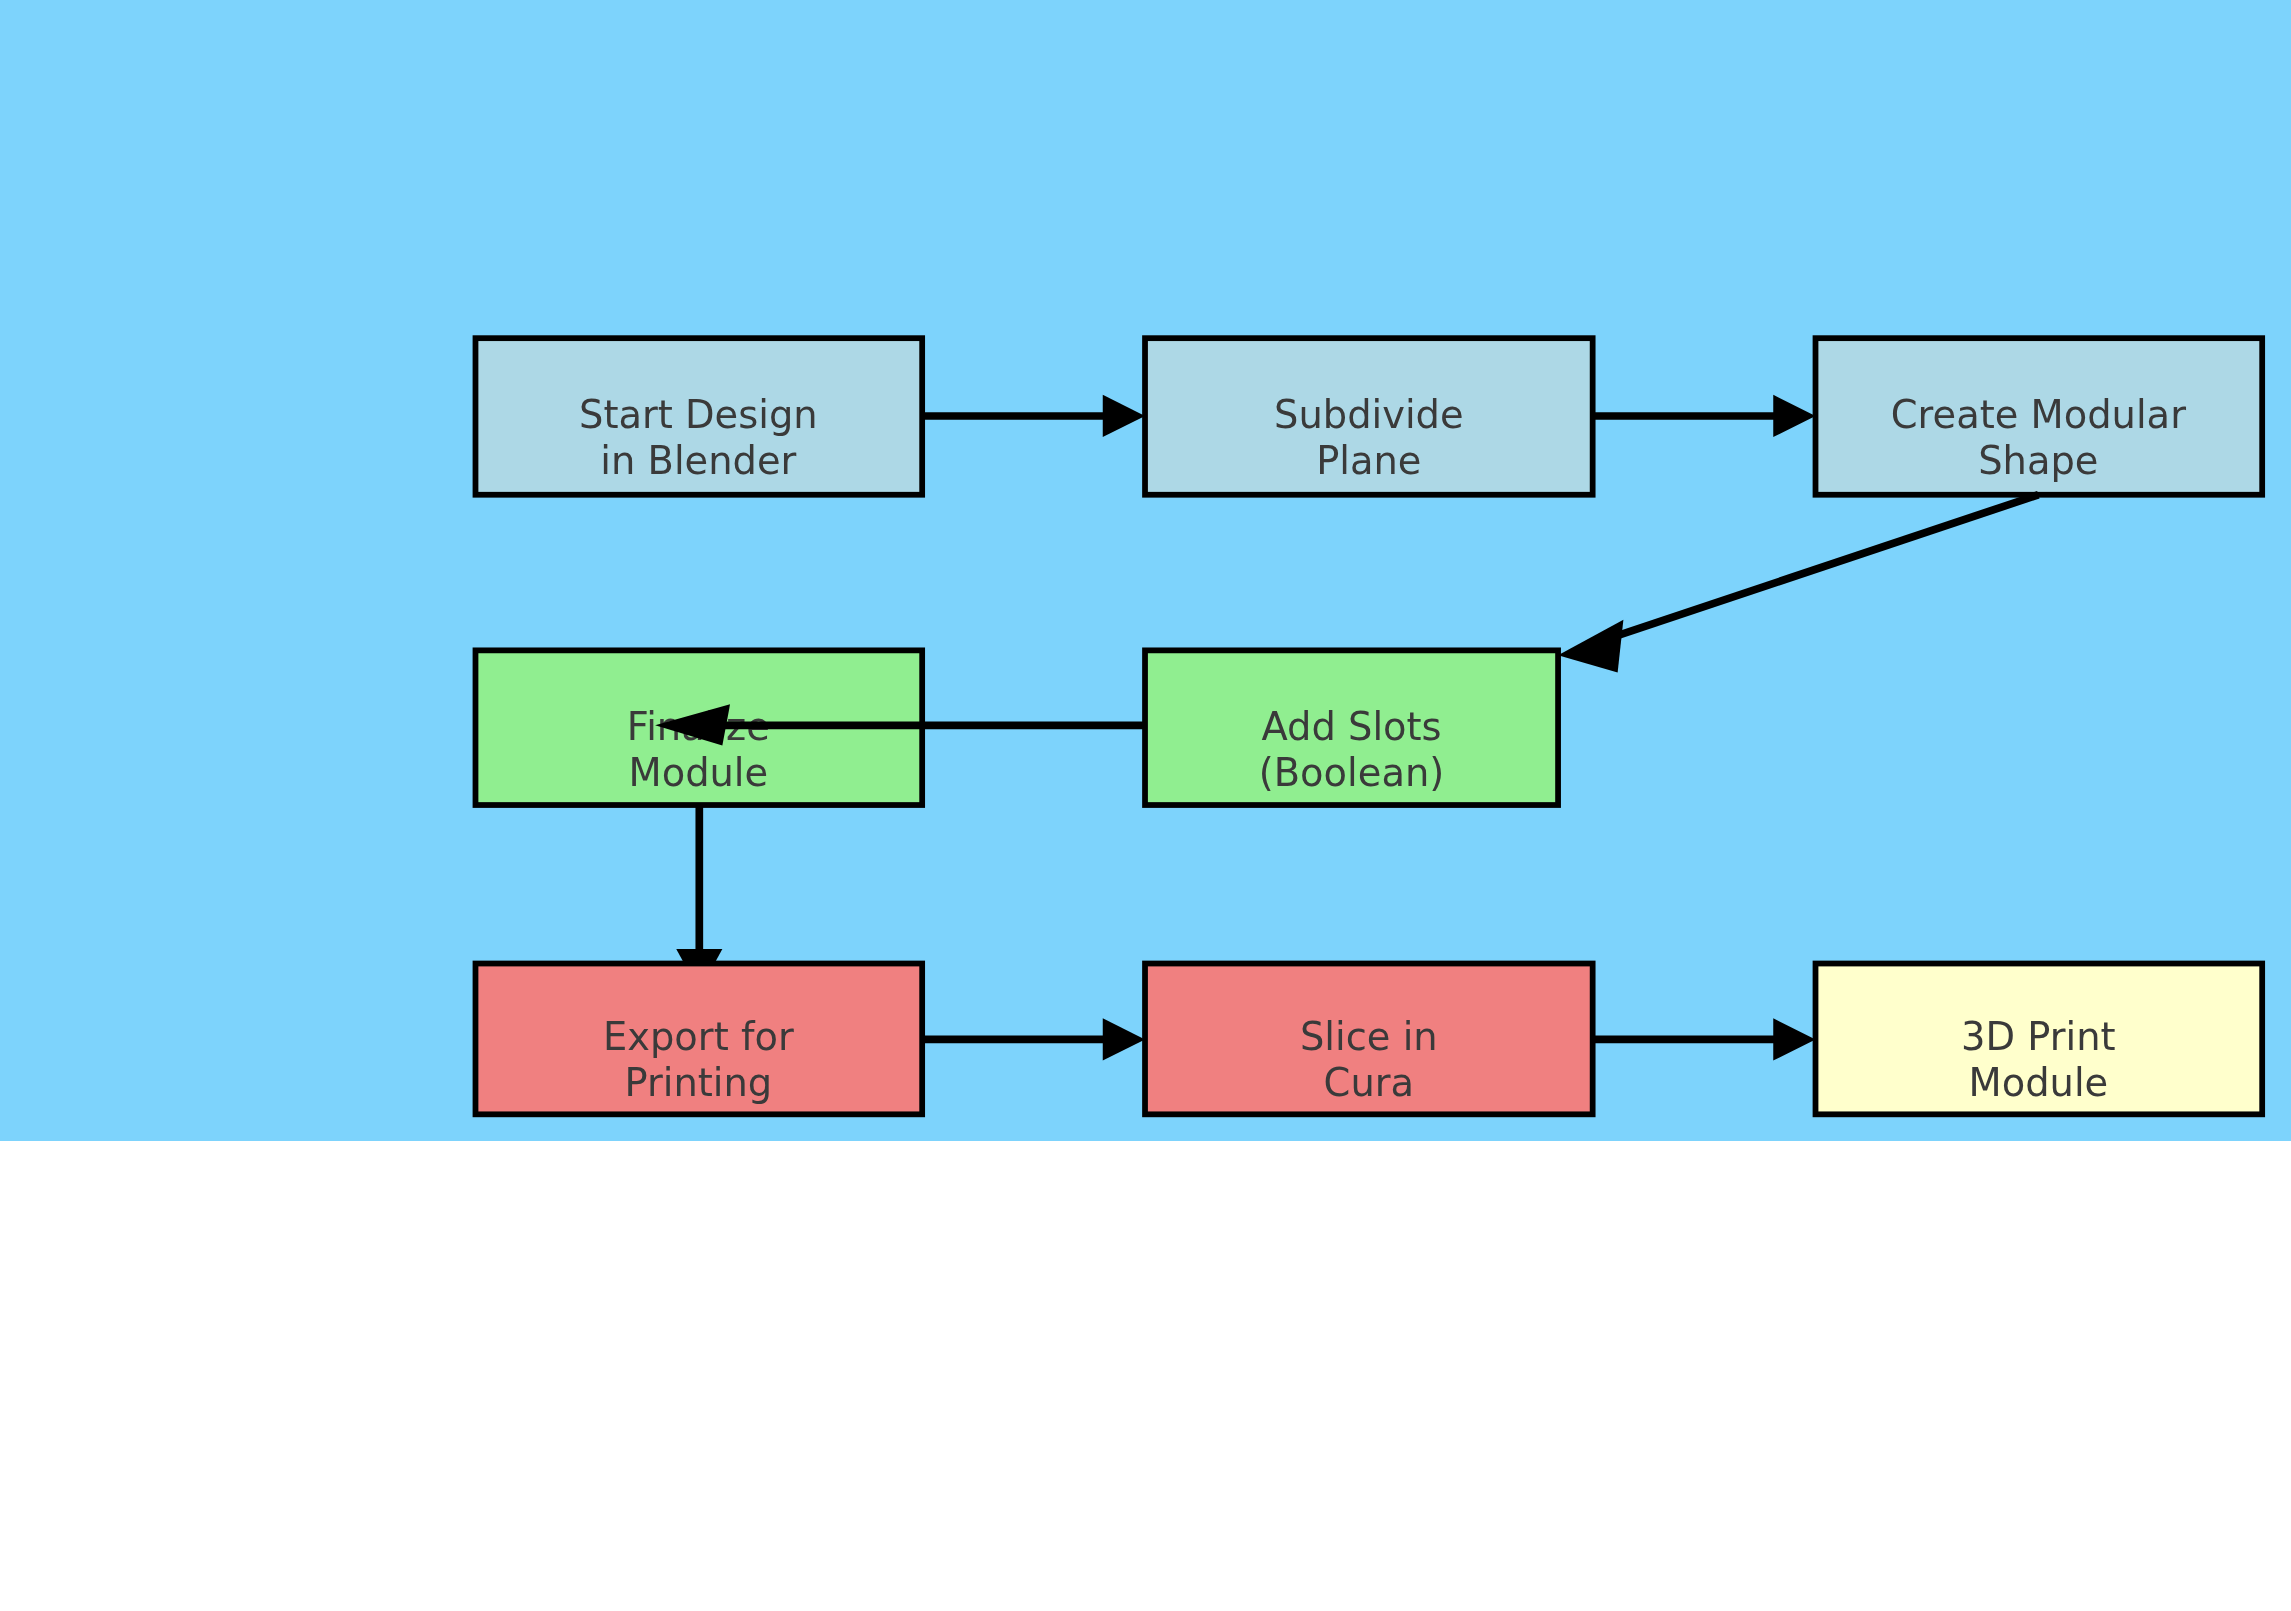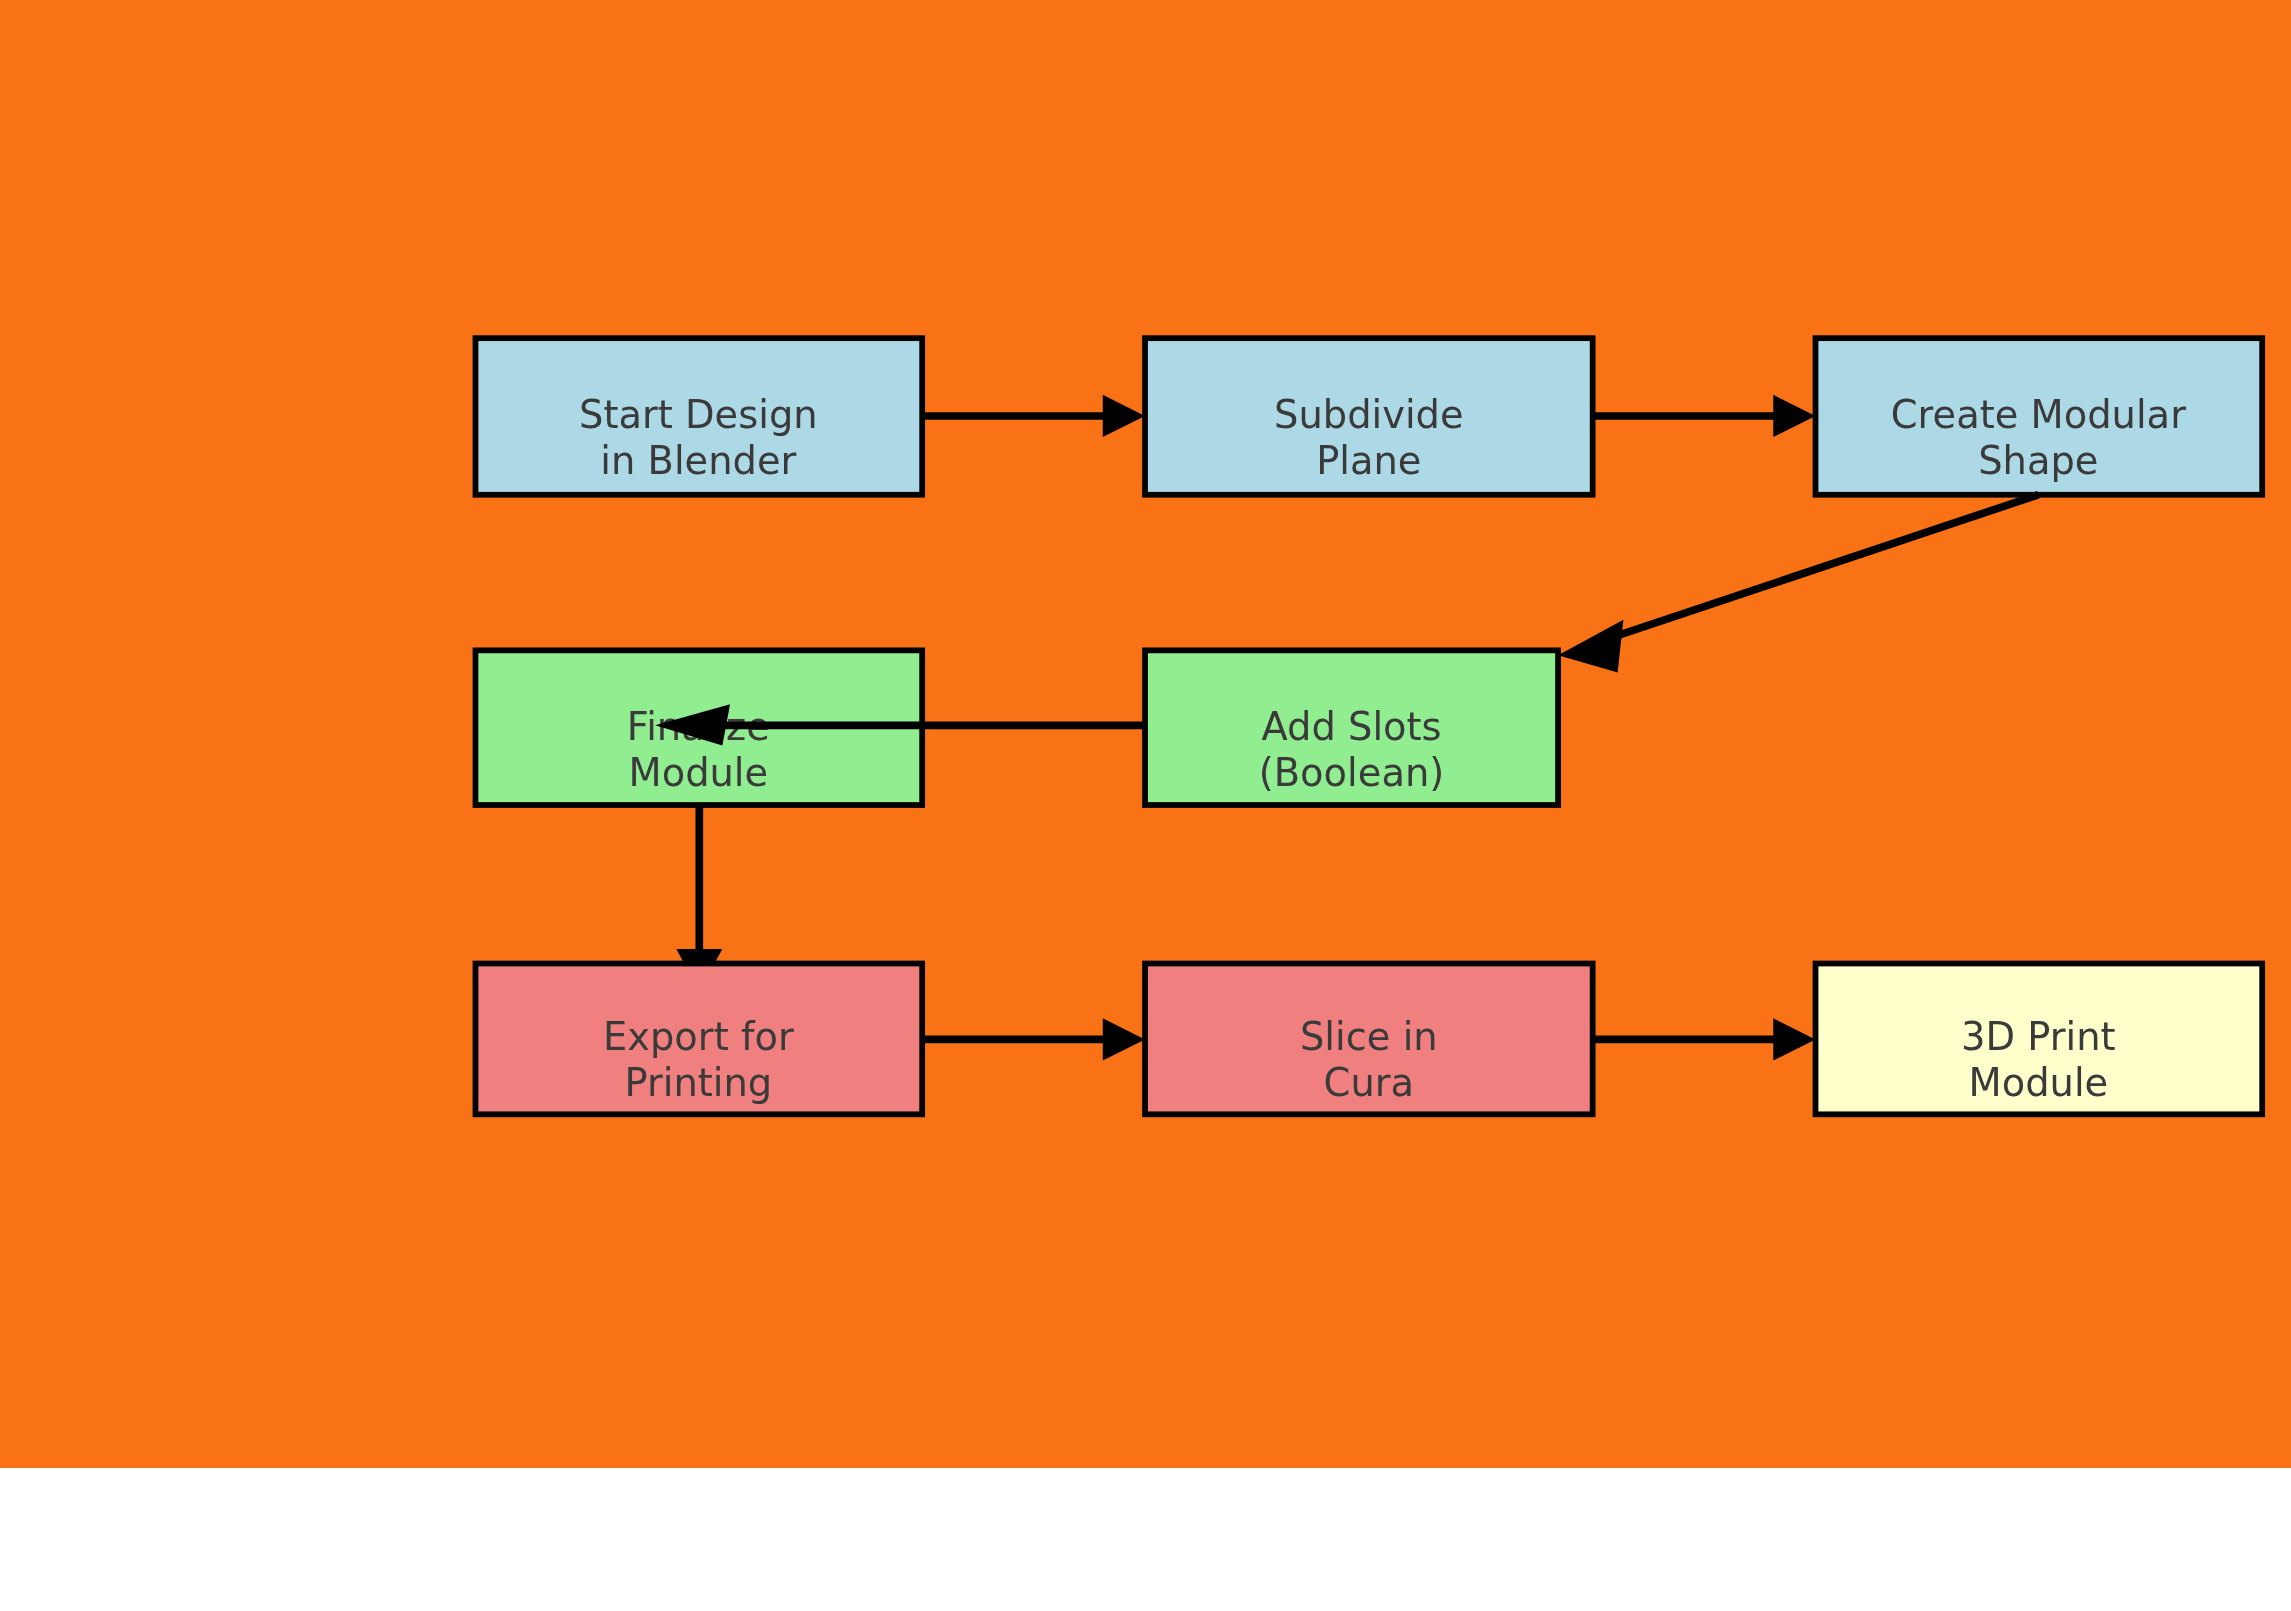--- a/index.html
+++ b/index.html
@@ -9,22 +9,22 @@
   }
   body {
     width: 2291px;
     height: 1611px;
     overflow: hidden;
     font-family: "DejaVu Sans", sans-serif;
   }
   #flowchart-root {
     position: relative;
     width: 2291px;
-    height: 1468px;
-    background: #f97316;
+    height: 1141px;
+    background: #7dd3fc;
   }
   svg#flow-svg {
     display: block;
     width: 2291px;
     height: 1611px;
   }
   .node-rect {
     stroke: #000000;
     stroke-width: 6;
   }

